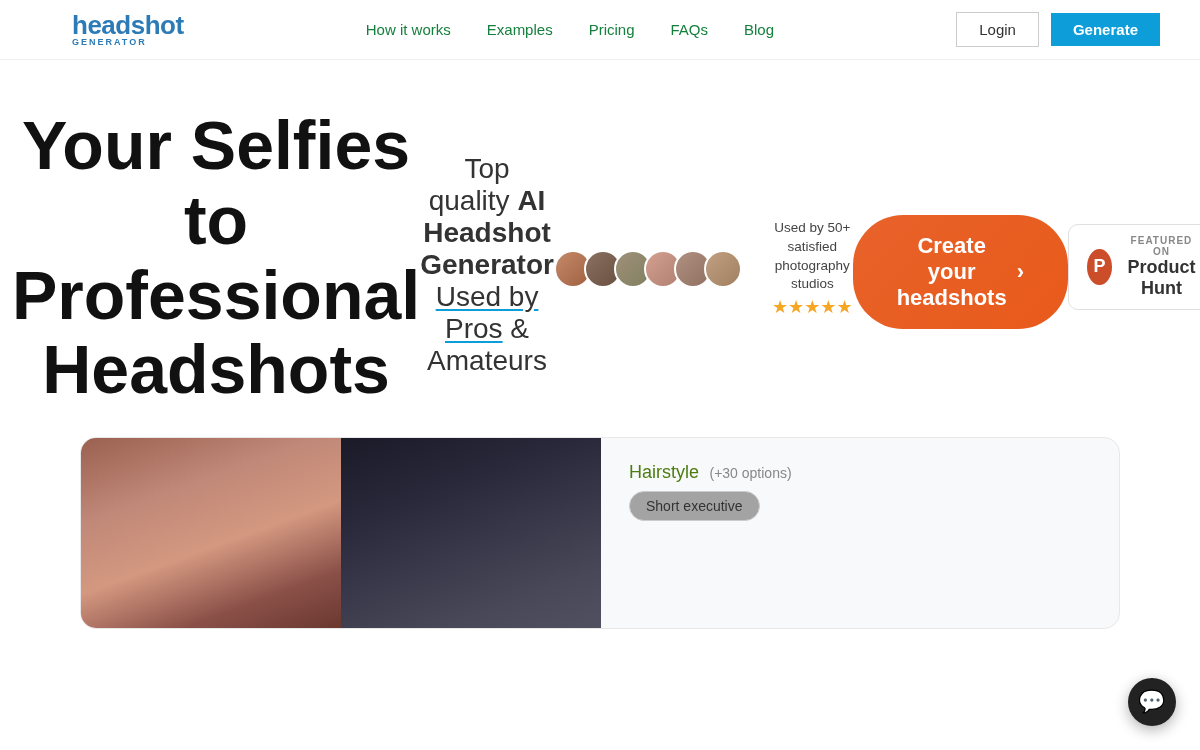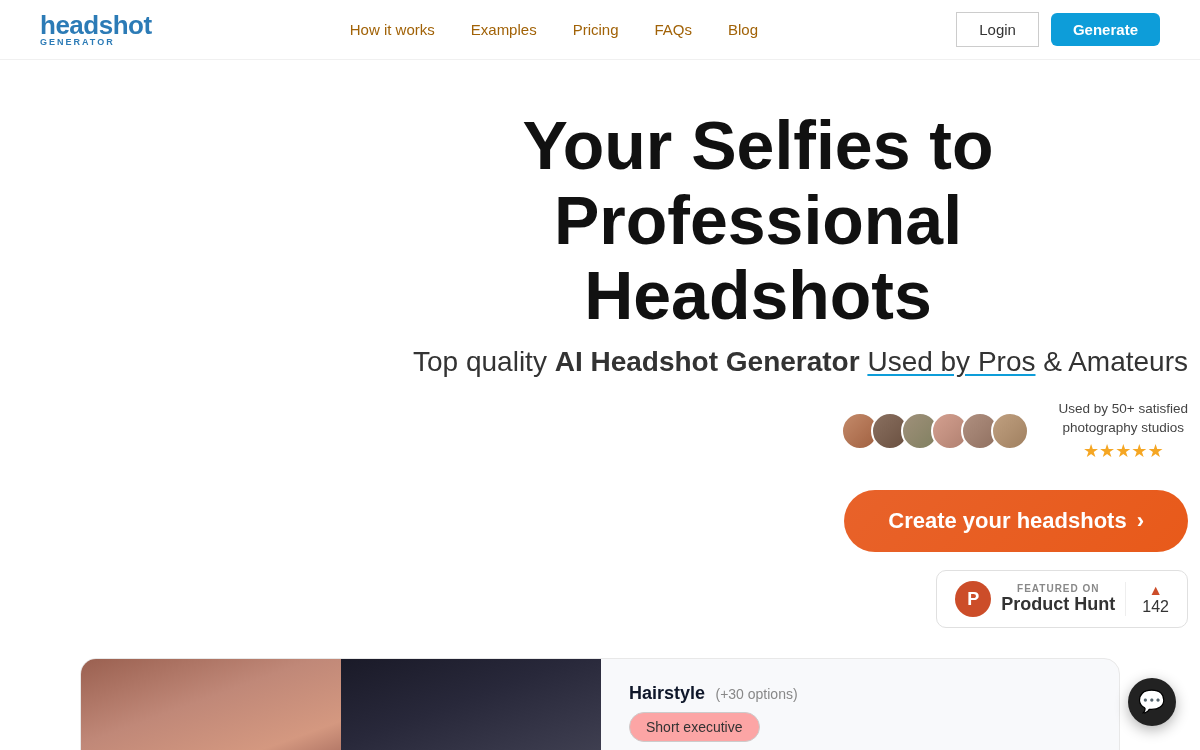--- a/index.html
+++ b/index.html
@@ -3,31 +3,31 @@
   <meta charset="utf-8">
   <style>
     * { margin: 0; padding: 0; box-sizing: border-box; }
     body { font-family: -apple-system, BlinkMacSystemFont, 'Segoe UI', Helvetica, Arial, sans-serif; background: #fff; color: #1a1a2e; width: 1200px; height: 750px; overflow: hidden; }
 
     
     nav {
       display: flex; align-items: center; justify-content: space-between;
       padding: 0 40px; height: 60px; border-bottom: 1px solid #f0f0f0;
     }
-    .logo { display: flex; flex-direction: column; line-height: 1; }
+    .logo { display: flex; flex-direction: column; line-height: 1; margin-left: 32px; }
     .logo-headshot { font-size: 26px; font-weight: 800; color: #2c7bb6; letter-spacing: -0.5px; }
     .logo-generator { font-size: 9px; font-weight: 600; color: #2c7bb6; letter-spacing: 2px; text-transform: uppercase; }
     .nav-links { display: flex; gap: 36px; }
-    .nav-link { font-size: 15px; color: #a16207; text-decoration: none; cursor: pointer; }
+    .nav-link { font-size: 15px; color: #15803d; text-decoration: none; cursor: pointer; }
     .nav-actions { display: flex; gap: 12px; align-items: center; }
     .btn-login { padding: 8px 22px; border: 1.5px solid #ccc; border-radius: 0; background: #fff; color: #333; font-size: 15px; cursor: pointer; }
-    .btn-generate { padding: 8px 22px; border: none; border-radius: 6px; background: #0d9dd9; color: #fff; font-size: 15px; font-weight: 600; cursor: pointer; }
+    .btn-generate { padding: 8px 22px; border: none; border-radius: 0; background: #0d9dd9; color: #fff; font-size: 15px; font-weight: 600; cursor: pointer; }
 
     
-    .hero { display: flex; flex-direction: column; align-items: flex-end; padding: 48px 12px 30px; text-align: center; }
+    .hero { display: flex; flex-direction: row; align-items: center; padding: 48px 12px 30px; text-align: center; }
     .hero-title { font-size: 68px; font-weight: 900; line-height: 1.1; color: #111; max-width: 860px; }
     .hero-subtitle { margin-top: 14px; font-size: 28px; color: #333; }
     .hero-subtitle strong { font-weight: 800; }
     .hero-subtitle a { color: #333; text-decoration: underline; text-decoration-color: #0d9dd9; text-underline-offset: 3px; }
 
     
     .social-proof { display: flex; align-items: center; gap: 30px; margin-top: 22px; }
     .avatars { display: flex; }
     .avatar { width: 38px; height: 38px; border-radius: 50%; border: 2px solid #fff; margin-left: -8px; background: #ccc; overflow: hidden; }
     .avatar:first-child { margin-left: 0; }
@@ -51,23 +51,23 @@
     
     .demo-section { display: flex; gap: 0; margin: 0 80px; border-radius: 16px; overflow: hidden; background: #f8f9fb; border: 1px solid #e8e8e8; }
     .demo-images { display: flex; width: 520px; min-height: 190px; flex-shrink: 0; }
     .demo-before { flex: 1; position: relative; overflow: hidden; }
     .demo-after { flex: 1; position: relative; overflow: hidden; background: #c8cfd8; }
     .before-img-bg { width: 100%; height: 190px; background: linear-gradient(160deg, #8b5e52 0%, #c08070 40%, #d4a08a 70%, #e0c4b0 100%); }
     .after-img-bg { width: 100%; height: 190px; background: linear-gradient(160deg, #2a2a3a 0%, #3a3a4a 40%, #4a4a5a 70%, #555566 100%); }
 
     .demo-options { flex: 1; padding: 24px 28px; }
     .option-group { margin-bottom: 14px; }
-    .option-title { font-size: 18px; font-weight: 700; color: #0f172a; display: inline; }
+    .option-title { font-size: 18px; font-weight: 400; color: #4d7c0f; display: inline; }
     .option-count { font-size: 14px; color: #888; margin-left: 6px; }
-    .option-tag { display: inline-block; margin-top: 8px; padding: 6px 16px; border: 1.5px solid #ccc; border-radius: 20px; font-size: 14px; color: #333; background: #fca5a5; }
+    .option-tag { display: inline-block; margin-top: 8px; padding: 6px 16px; border: 1.5px solid #ccc; border-radius: 20px; font-size: 14px; color: #333; background: #a3a3a3; }
 
     
     .chat-bubble { position: fixed; bottom: 24px; right: 24px; width: 48px; height: 48px; border-radius: 50%; background: #222; display: flex; align-items: center; justify-content: center; cursor: pointer; box-shadow: 0 4px 14px rgba(0,0,0,0.3); }
     .chat-icon { color: #fff; font-size: 22px; }
   </style>
 </head>
 <body>
 
 <nav>
   <div class="logo">

